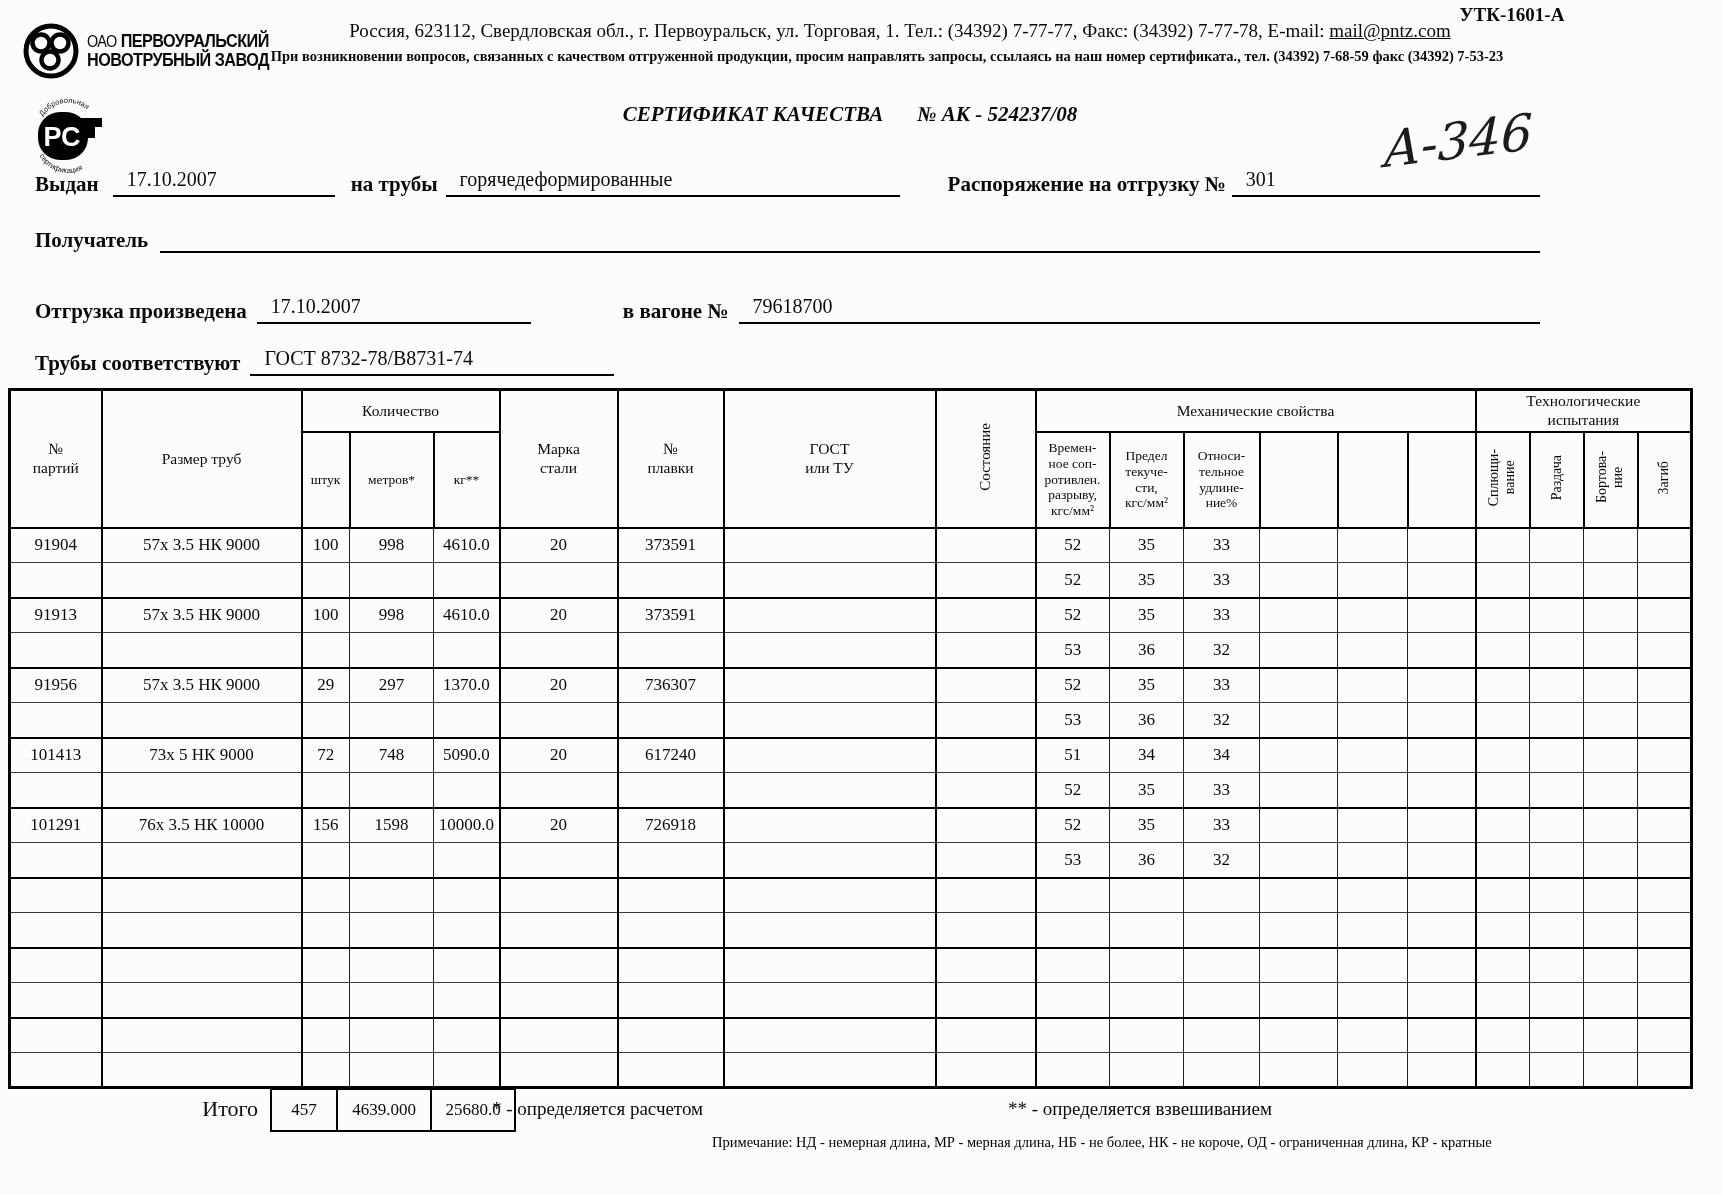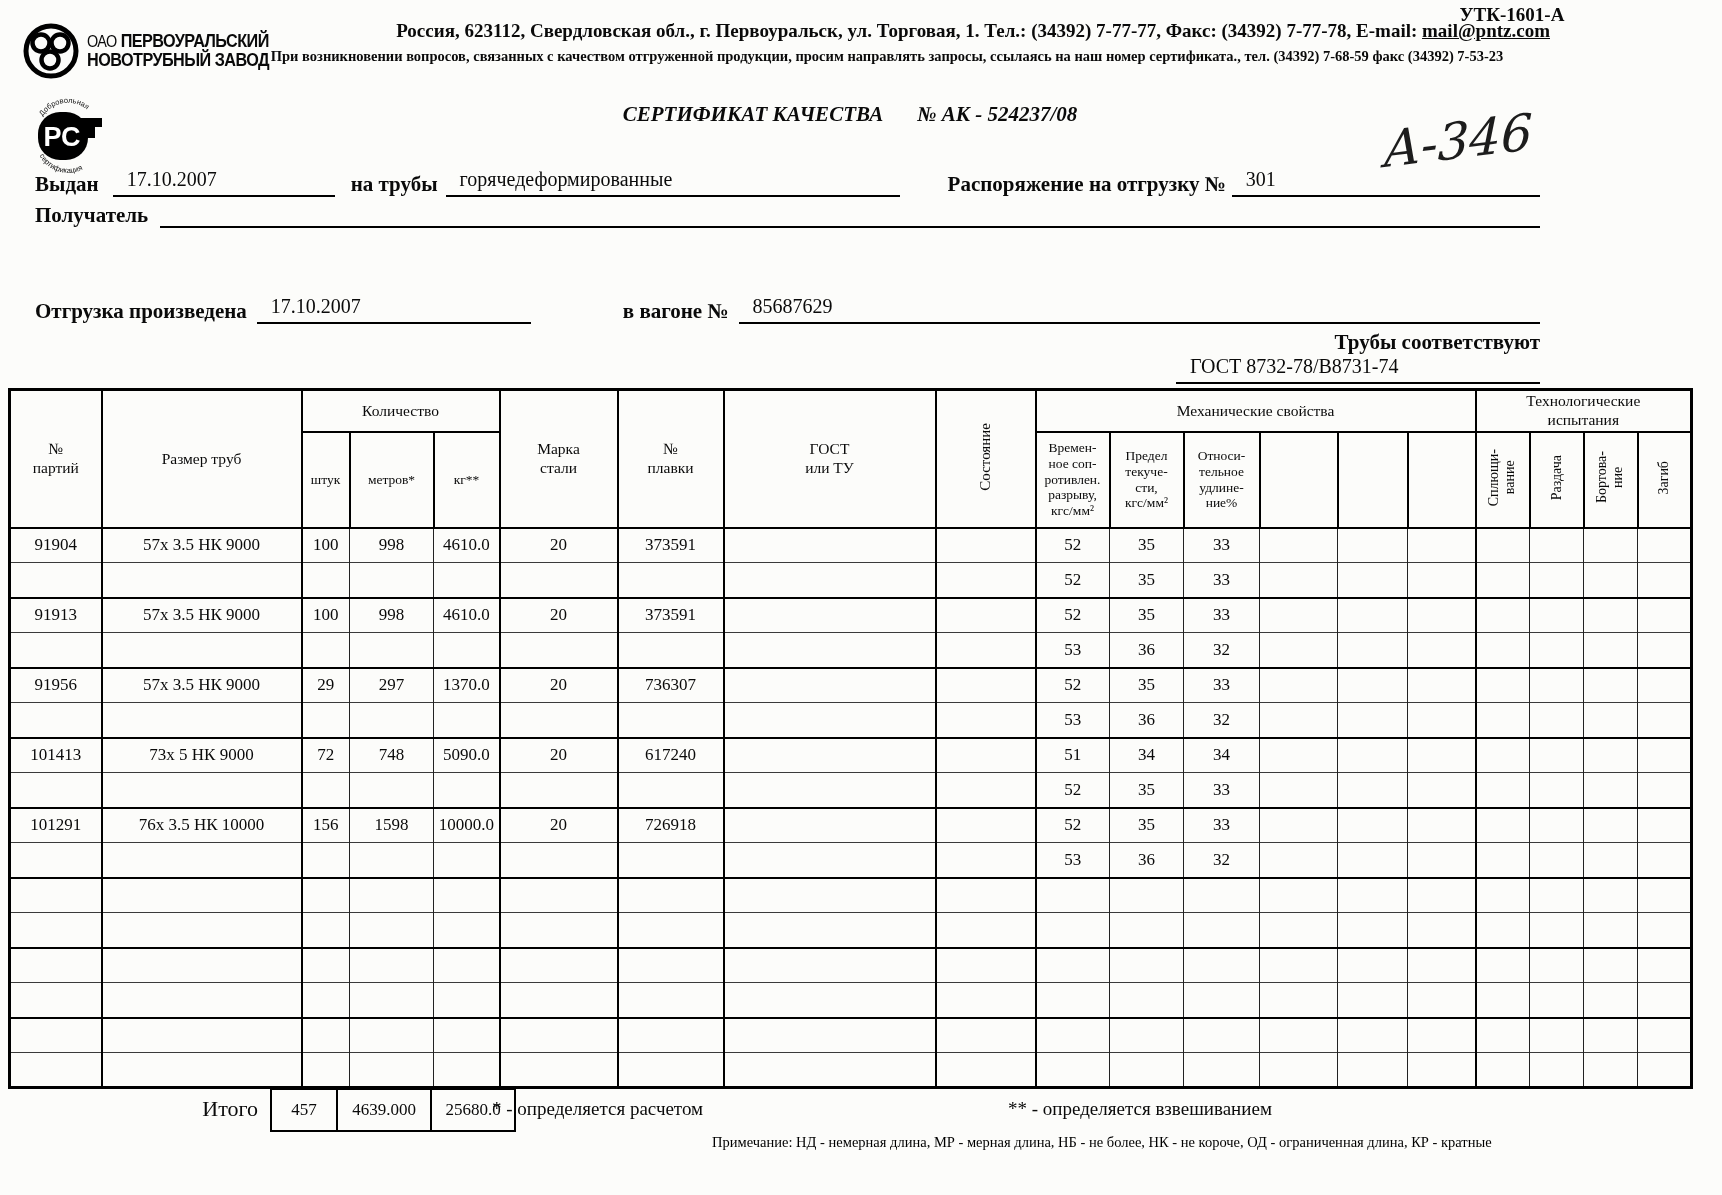--- a/index.html
+++ b/index.html
@@ -9,43 +9,43 @@
     font-family:"Liberation Serif", serif; overflow:hidden;
   }
   .pre { white-space:pre-line; }
 
   
   .logo-block { position:absolute; left:22px; top:22px; display:flex; align-items:center; gap:7px; }
   .logo-text { font-family:"Liberation Sans", sans-serif; font-weight:bold; font-size:18px;
                line-height:1.08; letter-spacing:-0.6px; transform:scaleX(0.9); transform-origin:left center; white-space:nowrap; }
   .logo-text .oao { font-weight:normal; font-size:16px; }
 
-  .addr { position:absolute; left:250px; top:20px; width:1300px; text-align:right;
-          font-weight:bold; font-size:19px; white-space:nowrap; }
+  .addr { position:absolute; left:250px; top:20px; width:1300px; text-align:center;
+          font-weight:normal; font-size:19px; white-space:nowrap; }
   .addr .email { text-decoration:underline; }
   .notice { position:absolute; left:232px; top:48px; width:1310px; text-align:center;
             font-weight:bold; font-size:14.5px; white-space:nowrap; }
   .form-code { position:absolute; left:1412px; top:4px; width:200px; font-size:19px; font-weight:bold; text-align:center; }
 
   .stamp { position:absolute; left:24px; top:86px; }
 
   .title-row { position:absolute; left:300px; top:102px; width:1100px; text-align:center;
                font-size:21px; font-weight:bold; font-style:italic; white-space:nowrap; }
   .title-row .num { margin-left:34px; font-family:"Liberation Serif", serif; }
 
   .handwriting { position:absolute; left:1348px; top:112px; width:220px; text-align:center;
                  font-family:"DejaVu Serif", serif; font-style:italic; font-size:50px;
                  transform:rotate(-7deg) skewX(-8deg); color:#1c1c1c; }
 
   
   .fline { position:absolute; left:35px; width:1505px; display:flex; align-items:flex-end; font-size:21px; }
   .lbl { font-weight:bold; white-space:nowrap; }
   .fill { border-bottom:2px solid #000; padding:0 10px 1px 14px; font-size:20px; white-space:pre; min-height:26px; }
   .grow { flex:1; }
-  .l1 { top:168px; } .l2 { top:199px; } .l3 { top:252px; } .l4 { top:295px; } .l5 { top:330px;flex-direction:column; }
+  .l1 { top:168px; } .l2 { top:224px; } .l3 { top:252px; } .l4 { top:295px; } .l5 { top:347px; }
 
   
   .cert-table { position:absolute; left:8px; top:388px; width:1682px;
                 border-collapse:collapse; table-layout:fixed; border:3px solid #000; }
   .cert-table th, .cert-table td { text-align:center; vertical-align:middle; padding:0 2px; overflow:hidden; }
   .cert-table thead th { border:2px solid #000; font-weight:normal; font-size:15.5px; line-height:1.18; }
   .cert-table thead tr.h1 { height:42px; }
   .cert-table thead tr.h2 { height:96px; }
   .cert-table thead tr.h2 th { font-size:13.5px; }
   .vert { writing-mode:vertical-rl; transform:rotate(180deg); white-space:pre-line;
@@ -135,21 +135,21 @@
   <div class="fline l2">
     <span class="lbl">Получатель</span>
     <span class="fill grow" style="margin-left:12px;"></span>
   </div>
 
 
   <div class="fline l4">
     <span class="lbl">Отгрузка произведена</span>
     <span class="fill" style="width:250px; margin-left:10px;">17.10.2007</span>
     <span class="lbl" style="margin-left:92px;">в вагоне №</span>
-    <span class="fill grow" style="margin-left:10px;">85687629</span>
+    <span class="fill grow" style="margin-left:10px;">79618700</span>
   </div>
 
   <div class="fline l5">
     <span class="lbl">Трубы соответствуют</span>
     <span class="fill" style="width:340px; margin-left:10px;">ГОСТ 8732-78/В8731-74</span>
   </div>
 
   <table class="cert-table">
     <colgroup>
       <col style="width:92px">

